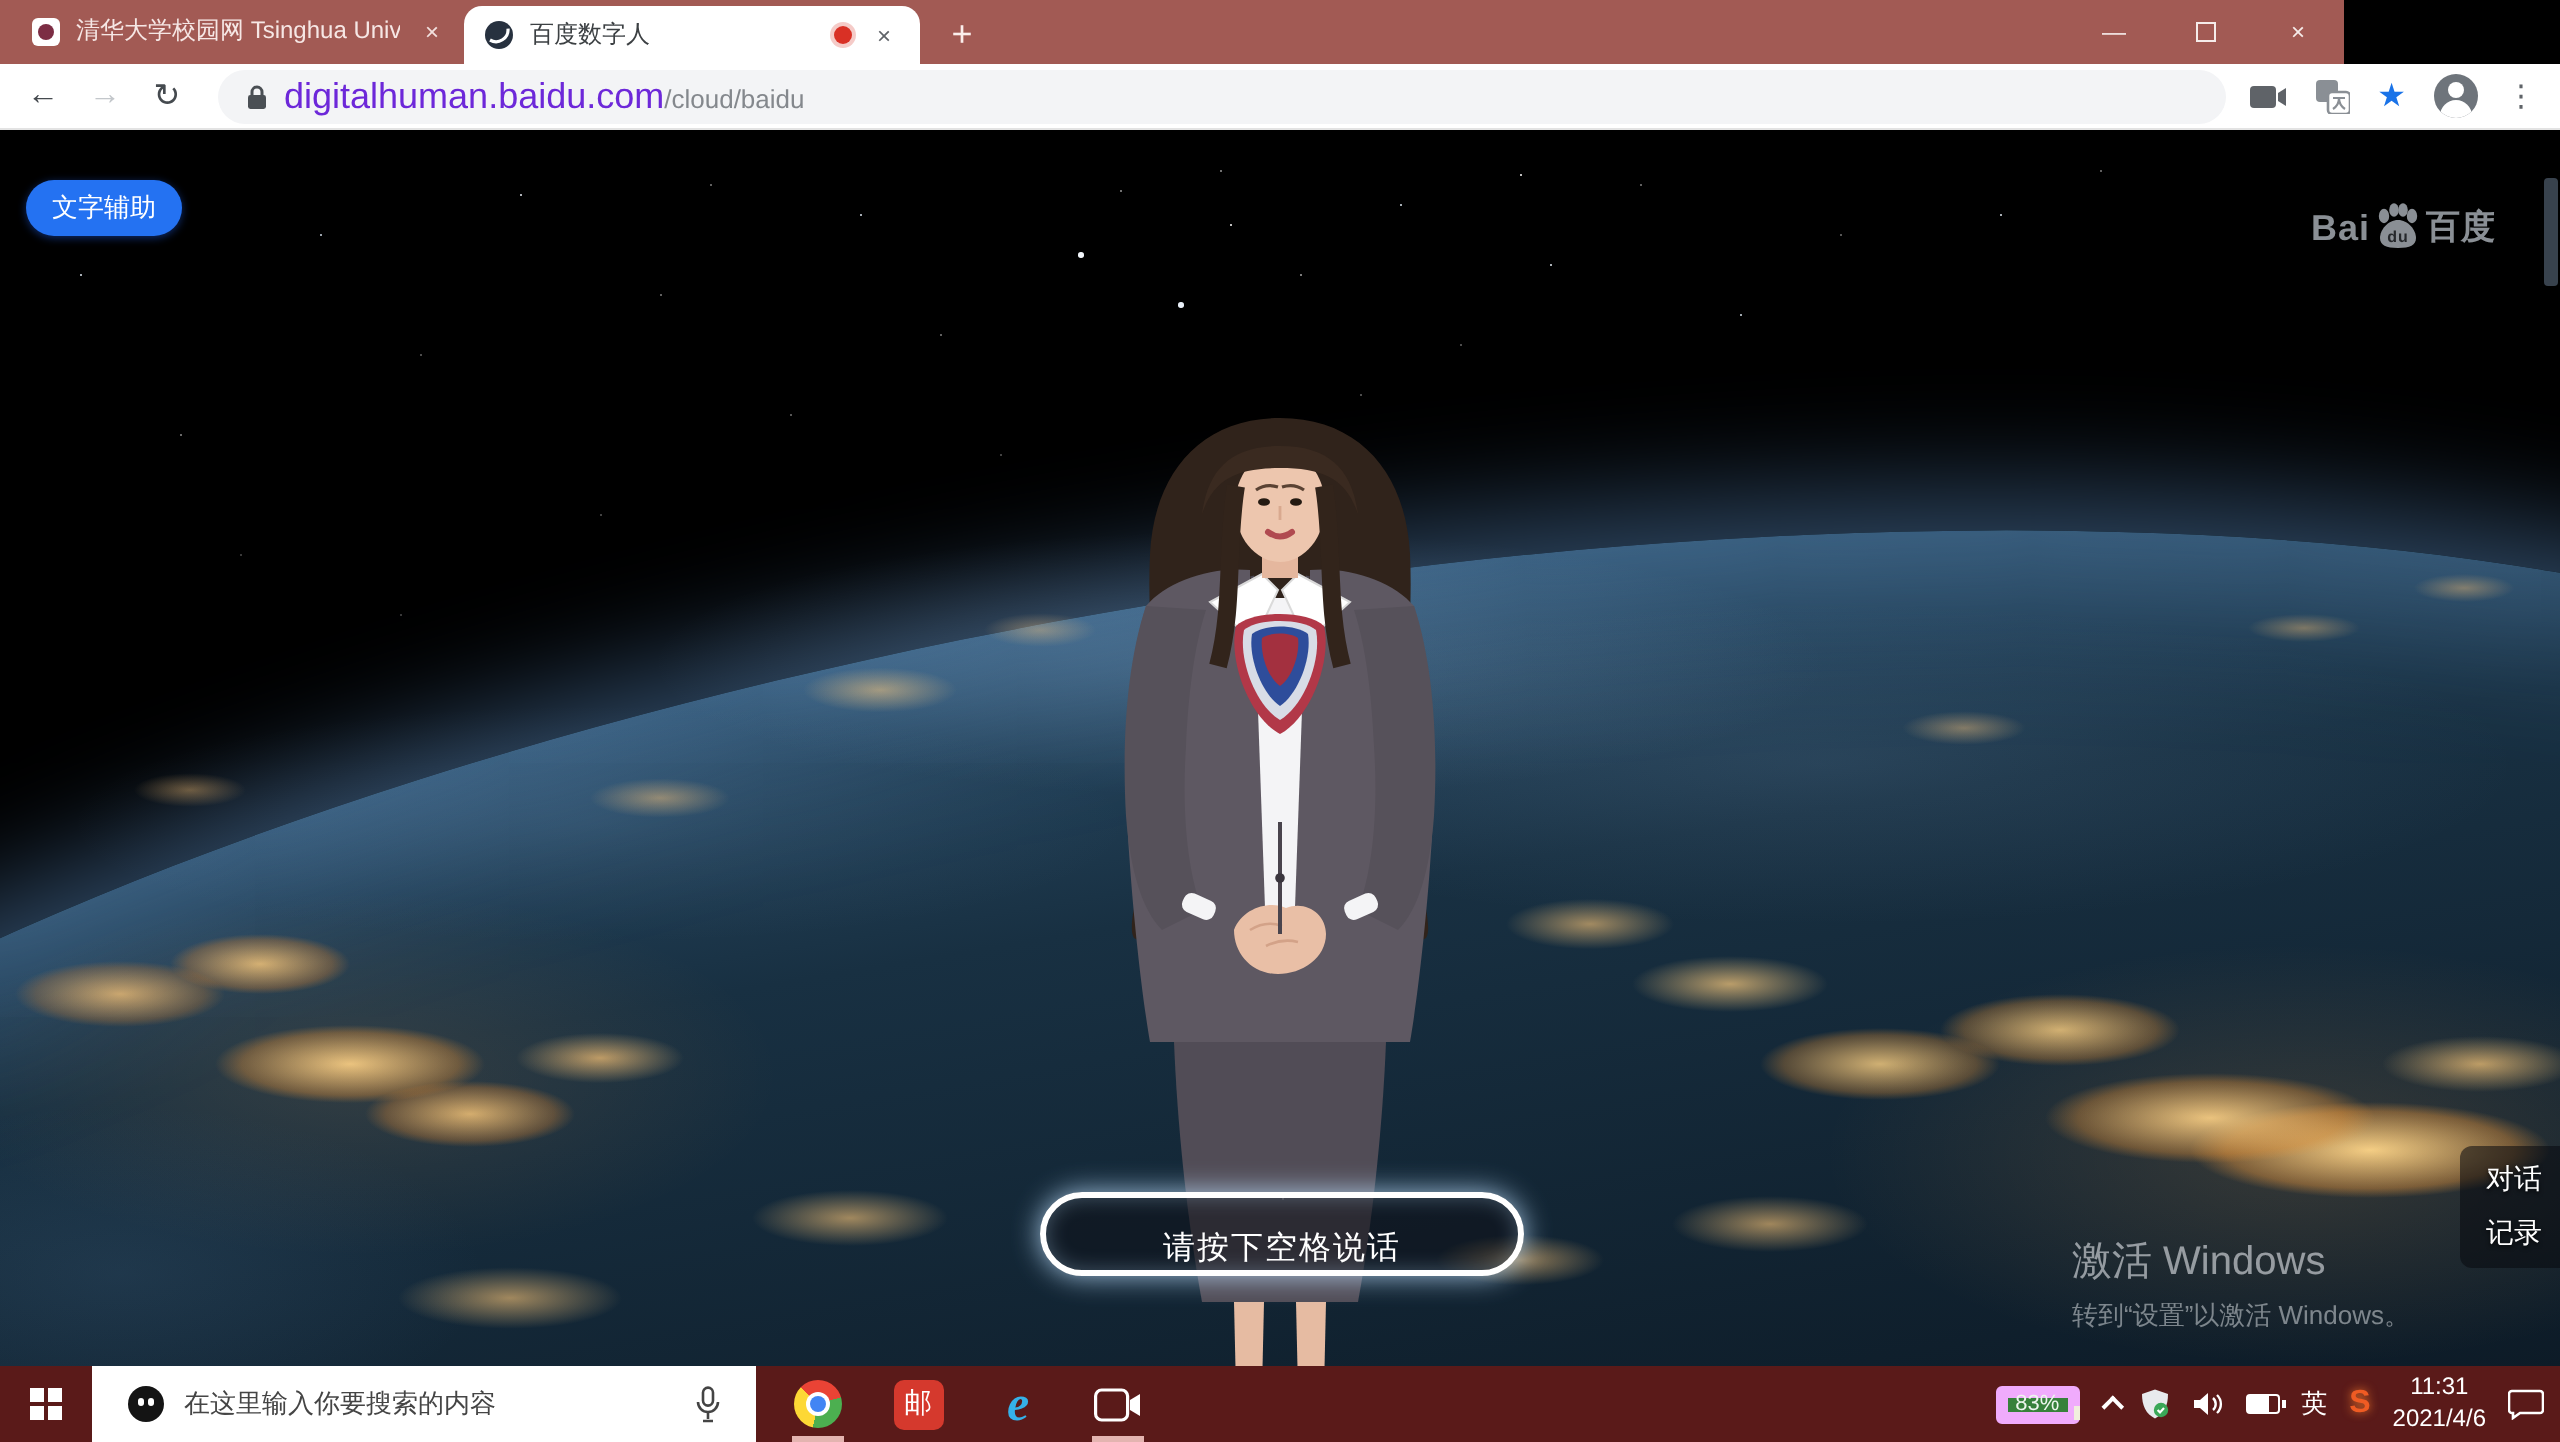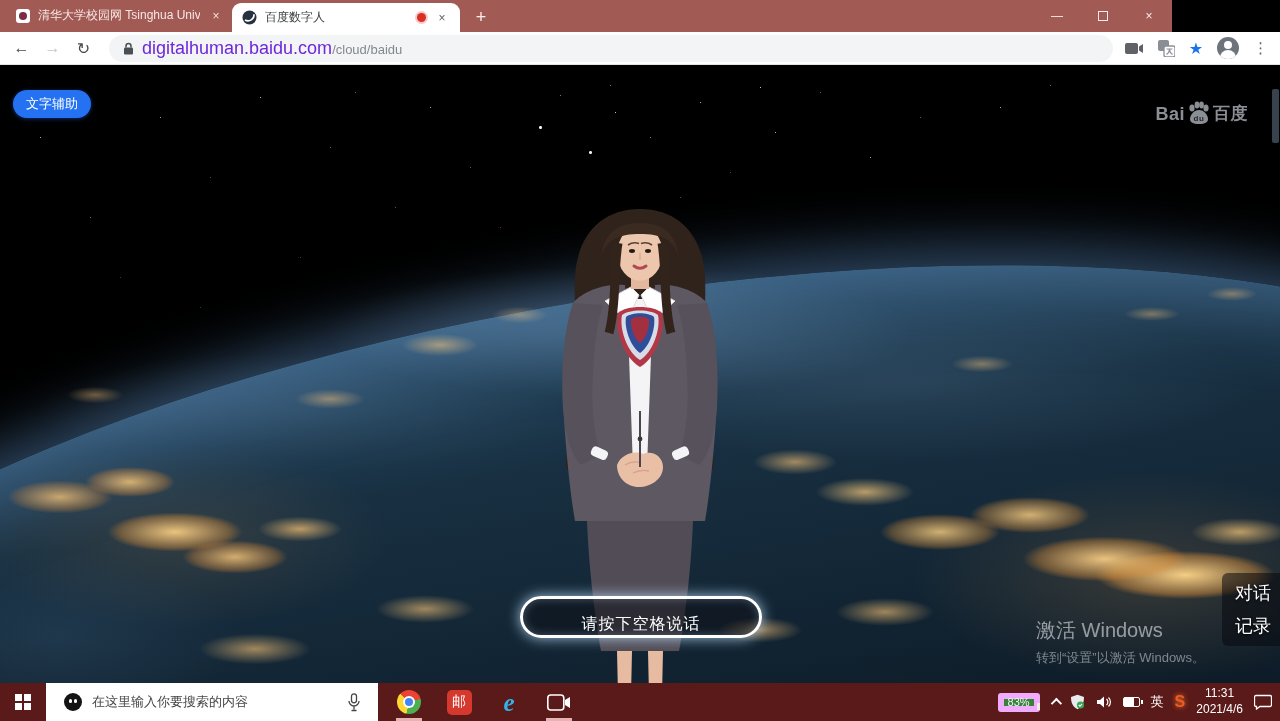--- a/index.html
+++ b/index.html
@@ -113,21 +113,21 @@
   .baidu-logo { position:absolute; right:32px; top:24px; display:flex; align-items:flex-end; gap:1px;
       color:#a3a9af; opacity:.85; font-weight:bold; font-size:18px; letter-spacing:.5px; }
   .baidu-logo .cn { font-size:17px; }
   .mic-pill { position:absolute; left:520px; top:519px; width:242px; height:42px;
       border:3px solid #fff; border-radius:23px; background:rgba(14,17,23,.55);
       box-shadow:0 0 14px rgba(190,225,255,.85), inset 0 0 10px rgba(190,225,255,.30);
       display:flex; align-items:center; justify-content:center; gap:14px;
       color:#fff; font-size:16px; letter-spacing:1px;flex-direction:column; }
   .side-tabs { position:absolute; right:0; top:496px; background:rgba(8,10,15,.55);
       border-radius:6px 0 0 6px; padding:8px 9px 8px 13px; display:flex; flex-direction:column;
-      gap:9px; color:#fff; font-size:18px; text-shadow:0 1px 2px rgba(0,0,0,.8); }
+      gap:9px; color:#fff; font-size:14px; text-shadow:0 1px 2px rgba(0,0,0,.8); }
   .activate { position:absolute; left:1036px; top:540px; color:rgba(222,226,230,.62); }
   .activate .l1 { font-size:20px; }
   .activate .l2 { font-size:13px; margin-top:5px; color:rgba(212,216,220,.55); }
   .pg-scroll { position:absolute; right:1px; top:12px; width:7px; height:54px; background:#38424d; border-radius:2px; }
 
   
   .taskbar { position:absolute; left:0; top:683px; width:1280px; height:38px; background:#5a1a19;
       display:flex; align-items:stretch; }
   .start { width:46px; display:flex; align-items:center; justify-content:center; }
   .winlogo { width:16px; height:16px; display:grid; grid-template-columns:1fr 1fr; grid-template-rows:1fr 1fr; gap:2px; }

